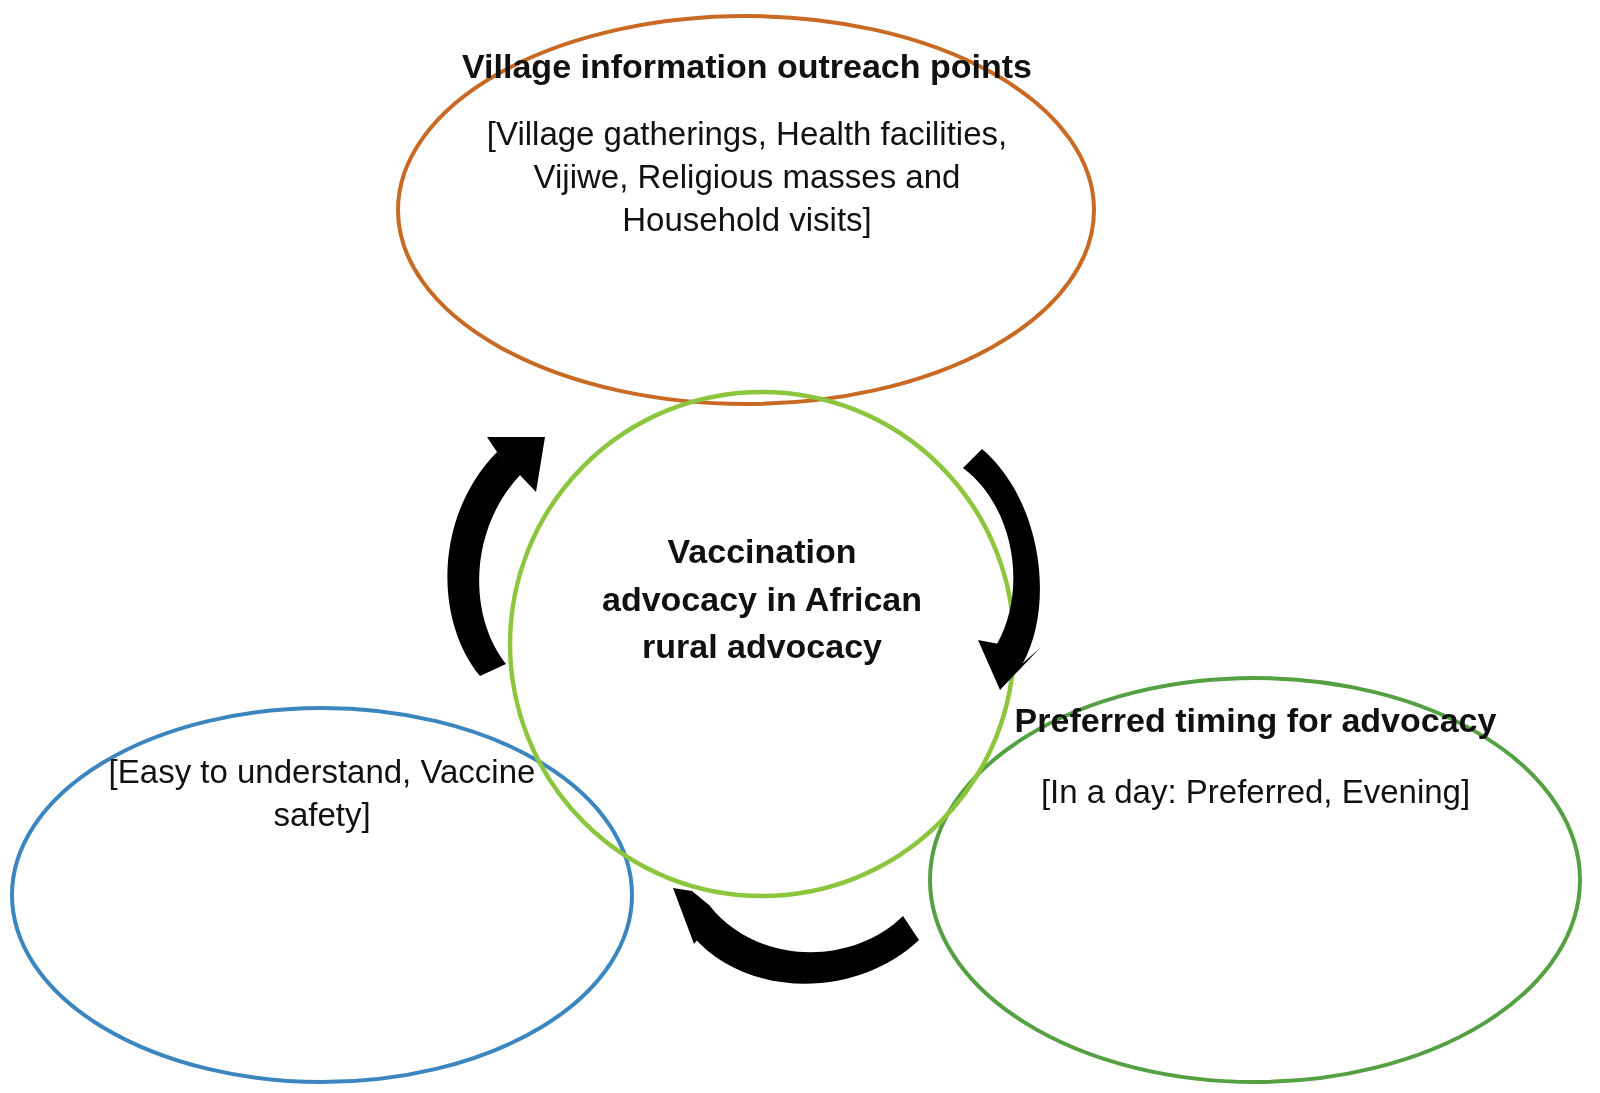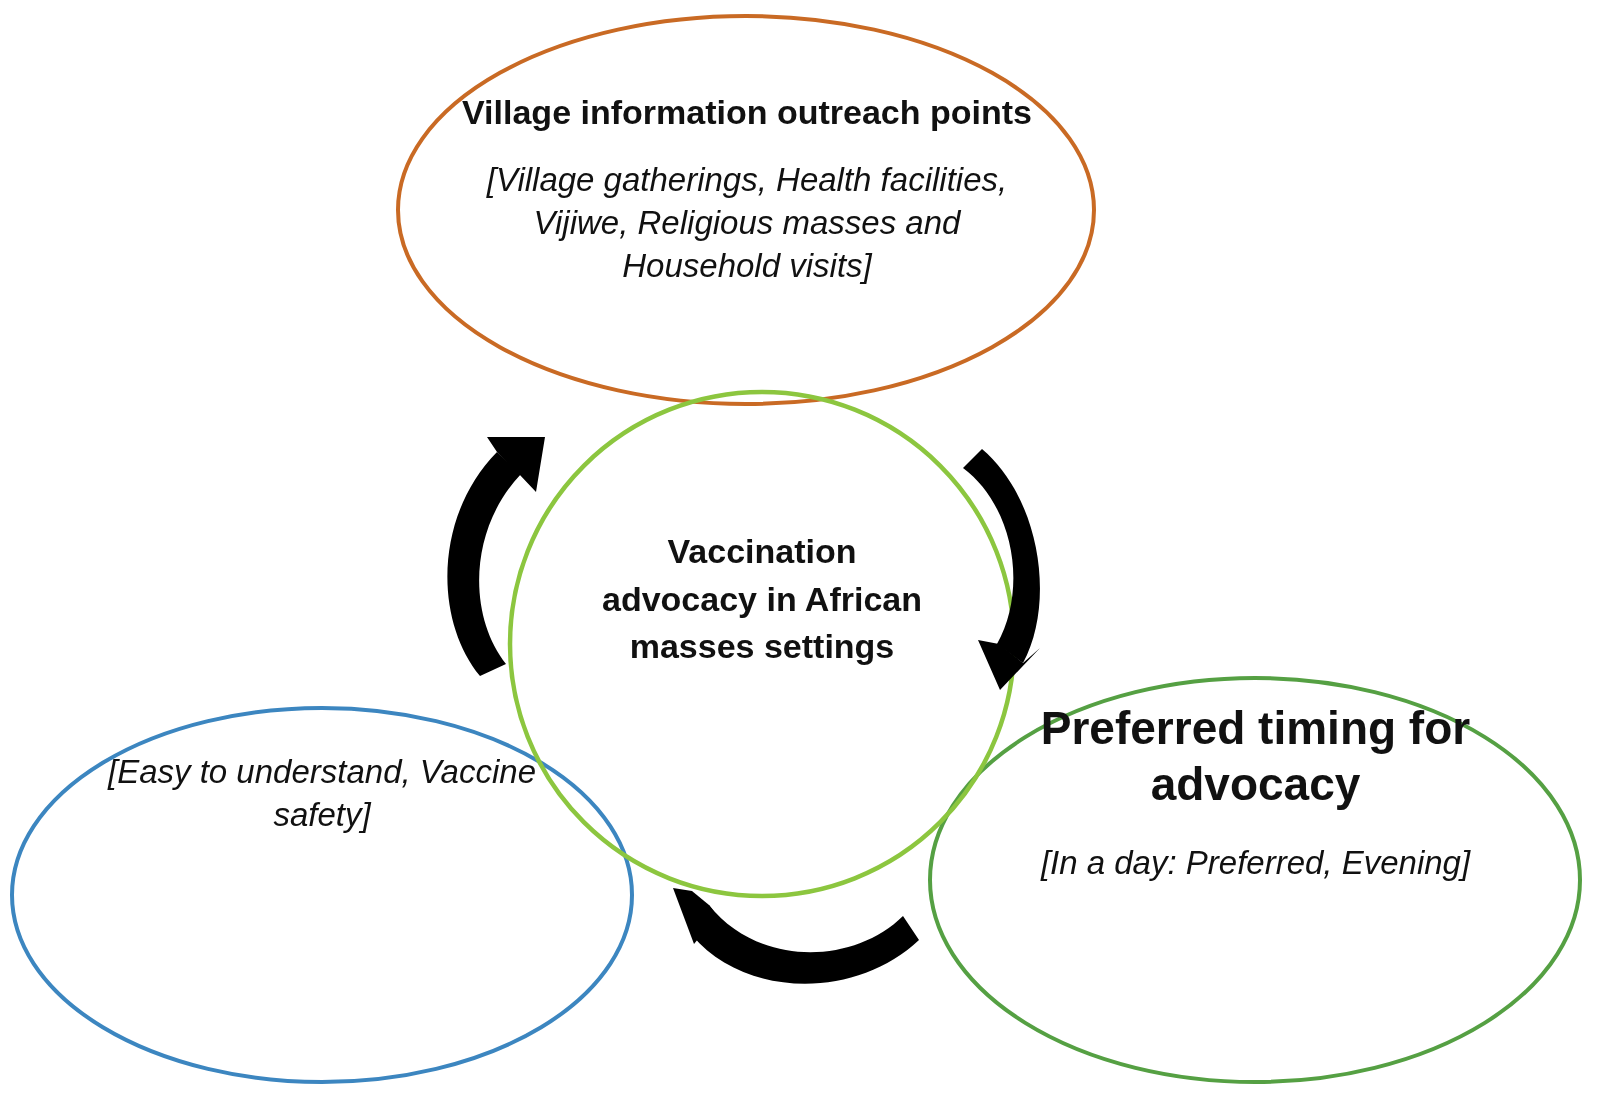--- a/index.html
+++ b/index.html
@@ -33,31 +33,30 @@
     color: #111111;
     -webkit-font-smoothing: antialiased;
   }
   .node-title {
     font-weight: bold;
     display: block;
   }
   .node-detail {
     font-weight: normal;
     display: block;
-    font-style: italic;
   }
 
   
   #text-village {
     left: 452px;
     top: 46px;
     width: 590px;
     font-size: 33px;
   }
-  #text-village .node-title { font-size: 34px; line-height: 1.22; margin-top: 46px; }
+  #text-village .node-title { font-size: 34px; line-height: 1.22; }
   #text-village .node-detail { font-size: 33px; margin-top: 26px; line-height: 1.30; }
 
   
   #text-center {
     left: 592px;
     top: 528px;
     width: 340px;
     font-size: 34px;
   }
   #text-center .node-title { font-size: 34px; line-height: 1.40; }
@@ -72,21 +71,21 @@
   #text-info .node-title { font-size: 34px; line-height: 1.22; }
   #text-info .node-detail { font-size: 33px; margin-top: 39px; line-height: 1.30; }
 
   
   #text-timing {
     left: 1003px;
     top: 700px;
     width: 505px;
     font-size: 33px;
   }
-  #text-timing .node-title { font-size: 46px; line-height: 1.22; }
+  #text-timing .node-title { font-size: 34px; line-height: 1.22; }
   #text-timing .node-detail { font-size: 33px; line-height: 1.30; }
   #text-timing .detail-1 { margin-top: 30px; }
   #text-timing .detail-2 { margin-top: 30px; }
 </style>
 </head>
 <body>
 
 <div id="diagram-root" style="background: rgb(255, 255, 255);">
 
   <svg id="diagram-svg" viewBox="0 0 1600 1093" xmlns="http://www.w3.org/2000/svg">
@@ -120,21 +119,21 @@
       <path d="M 673,888 L 694,944 L 717,916 L 709,905 L 692,891 Z"></path>
     </g>
   </svg>
 
   <div class="node-text" id="text-village">
     <span class="node-title">Village information outreach points</span>
     <span class="node-detail">[Village gatherings, Health facilities, Vijiwe, Religious masses and Household visits]</span>
   </div>
 
   <div class="node-text" id="text-center">
-    <span class="node-title">Vaccination advocacy in African masses settings</span>
+    <span class="node-title">Vaccination advocacy in African rural advocacy</span>
   </div>
 
   <div class="node-text" id="text-info">
     <span class="node-detail">[Easy to understand, Vaccine safety]</span>
   </div>
 
   <div class="node-text" id="text-timing">
     <span class="node-title">Preferred timing for advocacy</span>
     <span class="node-detail detail-1">[In a day: Preferred, Evening]</span>
   </div>

